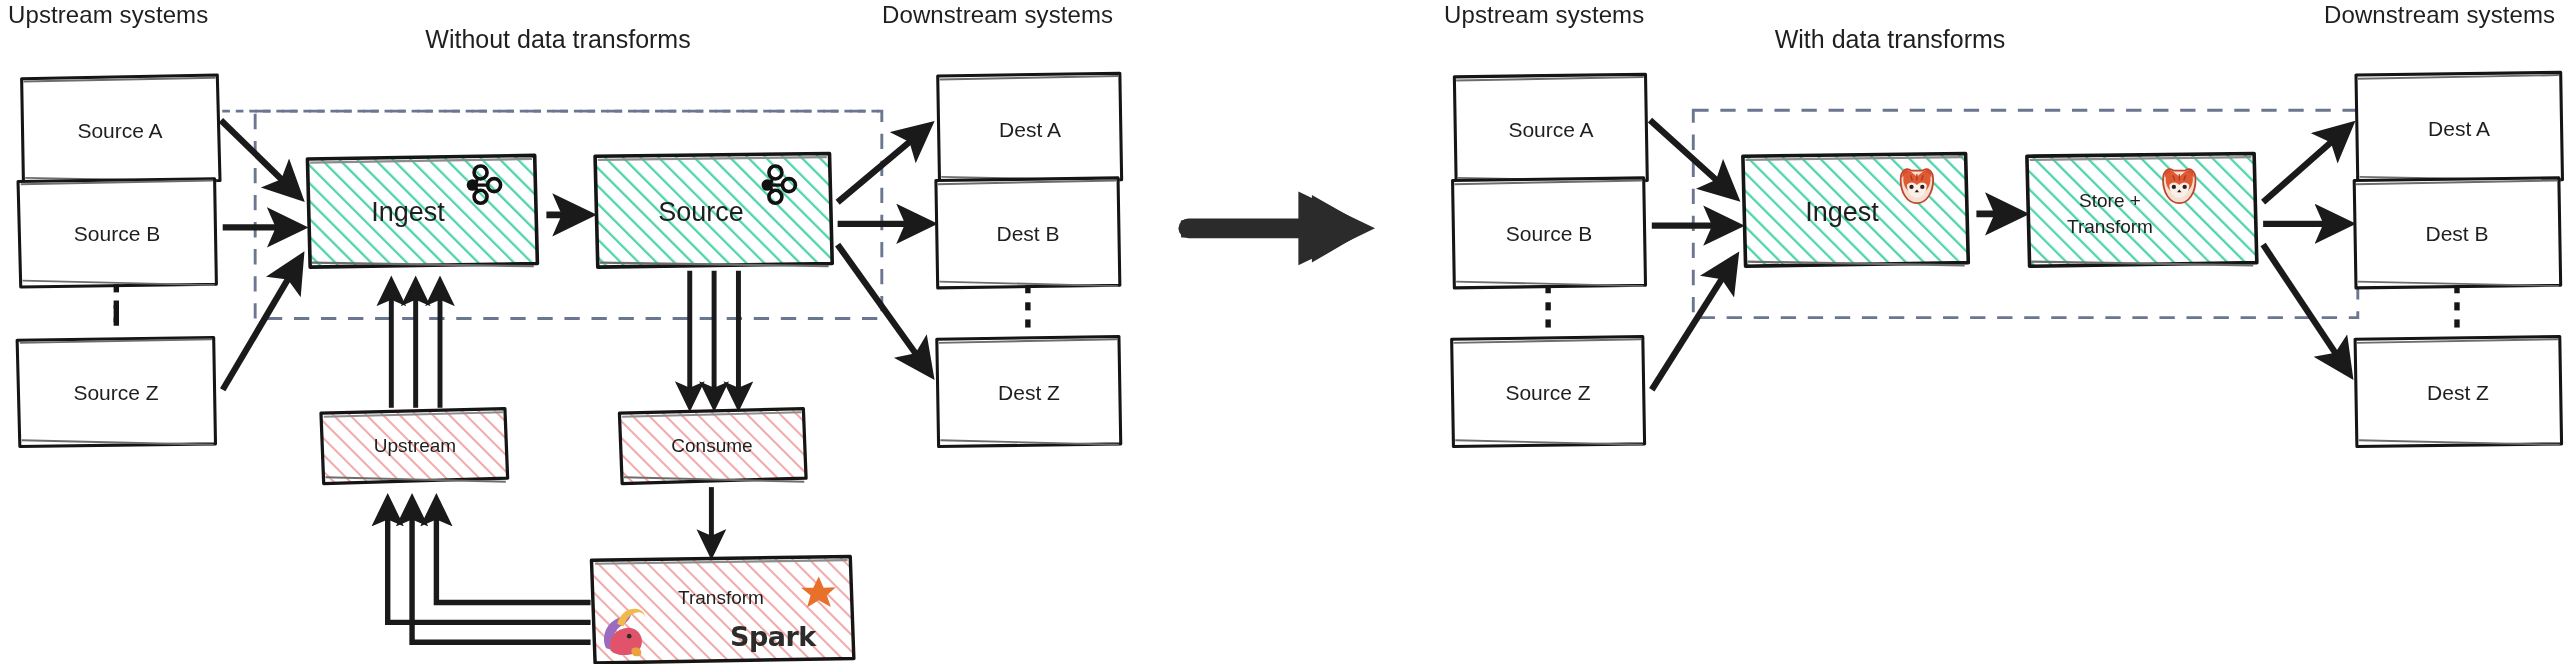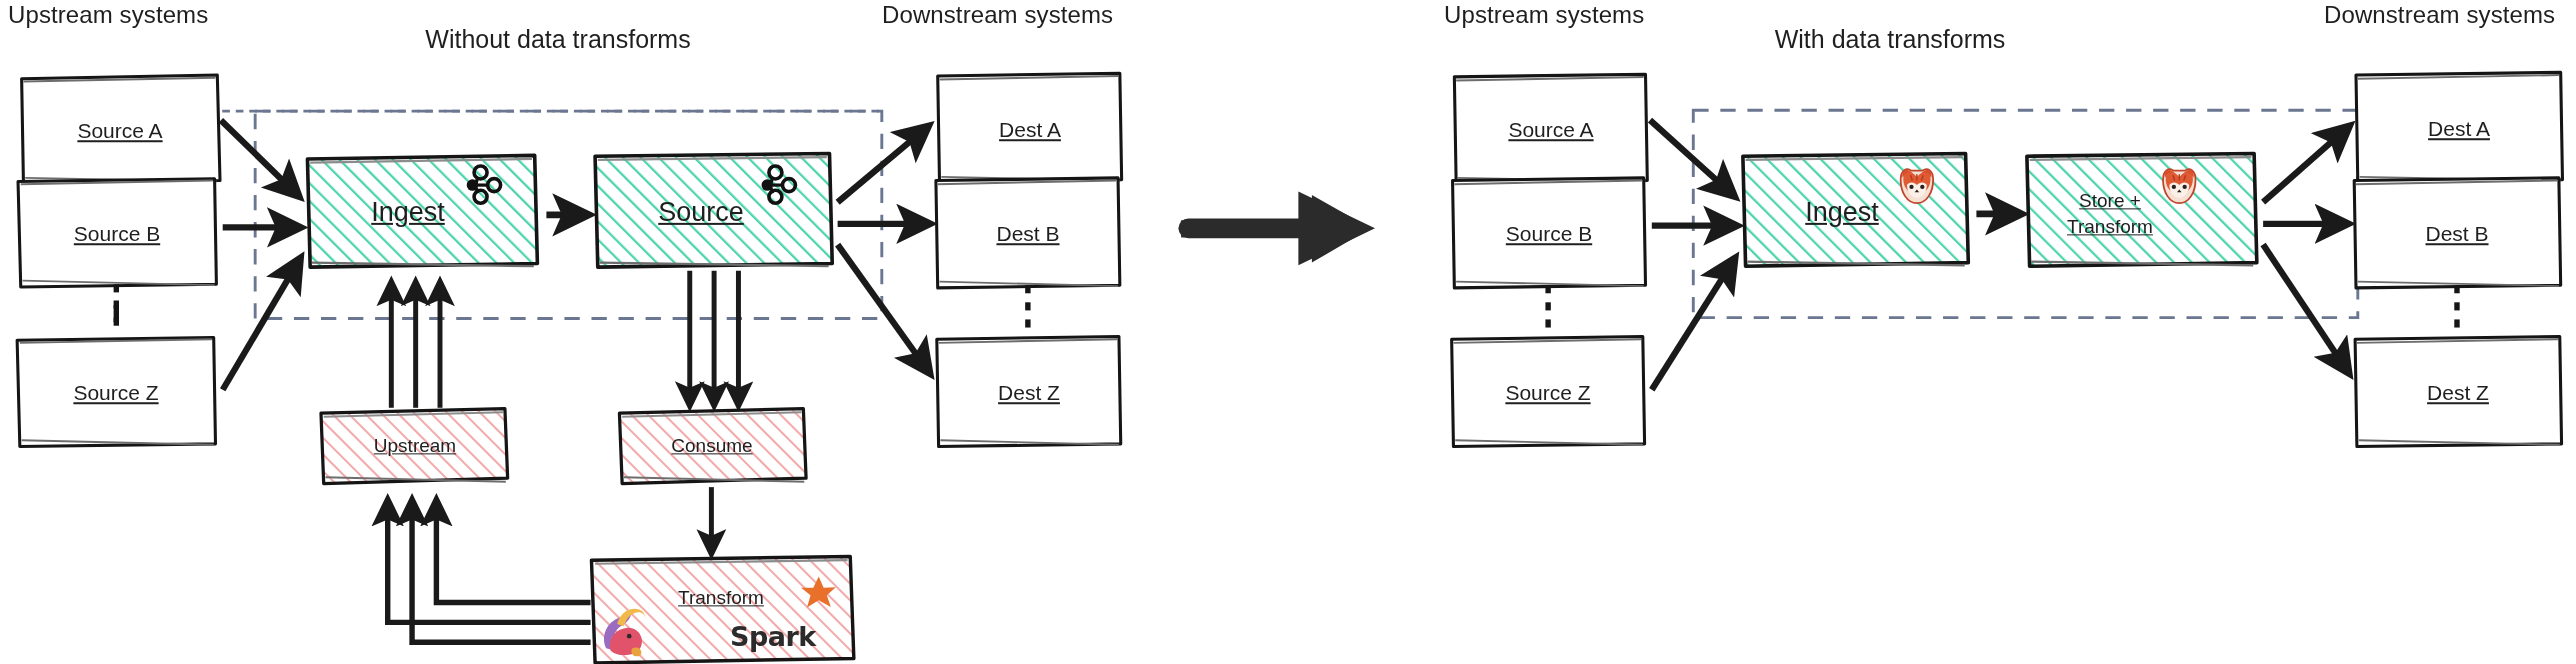--- a/index.html
+++ b/index.html
@@ -44,21 +44,20 @@
   }
   .smalllabel {
     font-size: 19px;
     text-align: center;
   }
   .center-x {
     transform: translateX(-50%);
   }
   .center-xy {
     transform: translate(-50%, -50%);
-    text-decoration: underline;
   }
   .spark-word {
     font-family: "DejaVu Sans", sans-serif;
     font-weight: bold;
     font-size: 27px;
     color: #2b2b2b;
     letter-spacing: -0.5px;
   }
 </style>
 </head>

